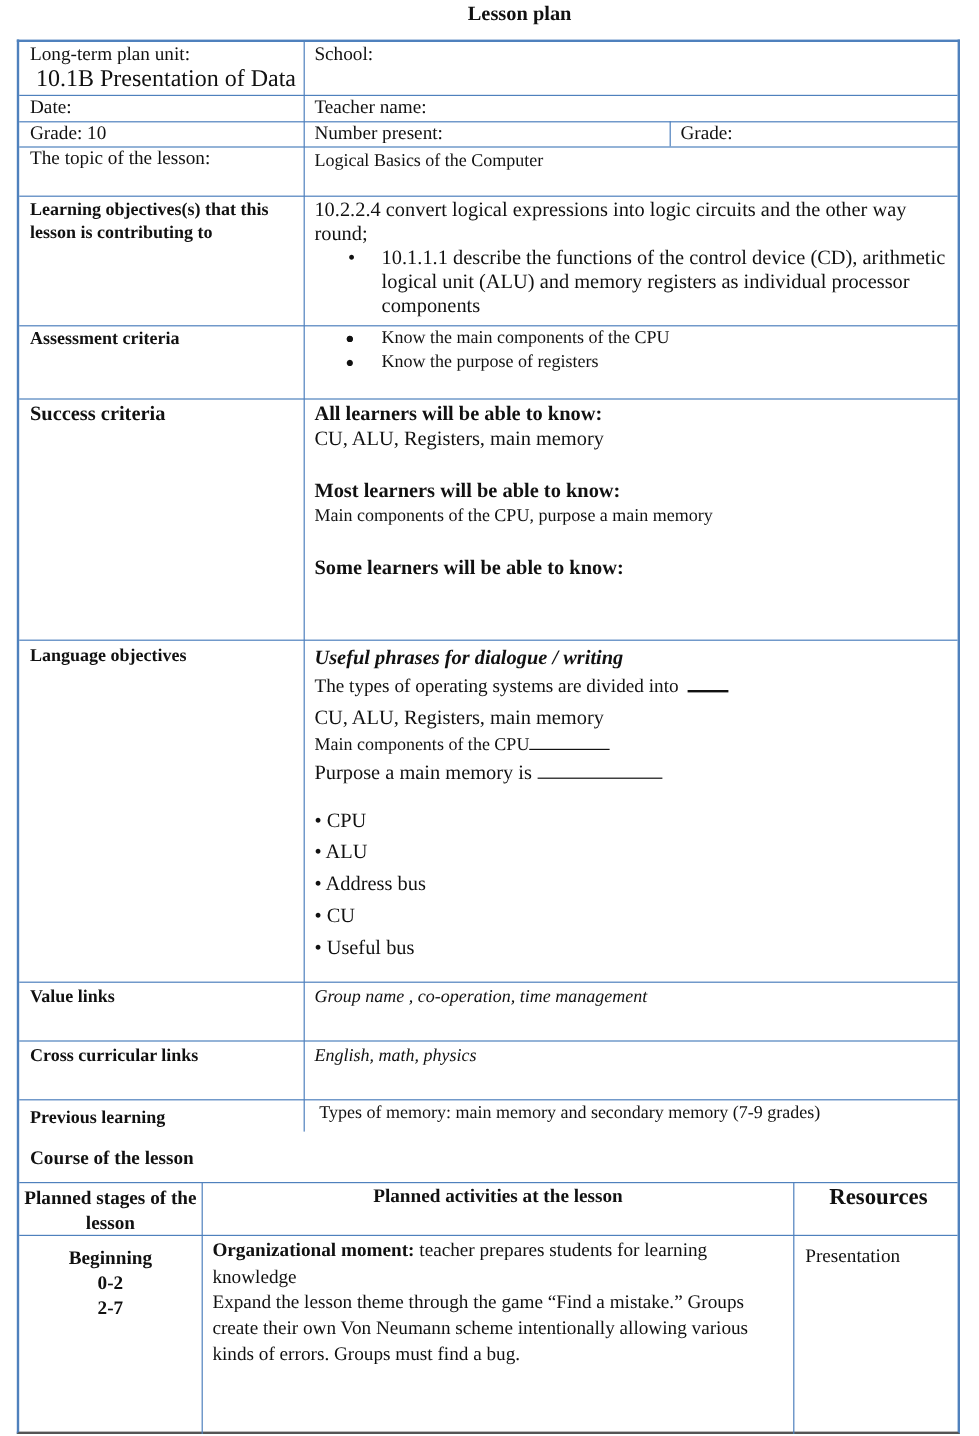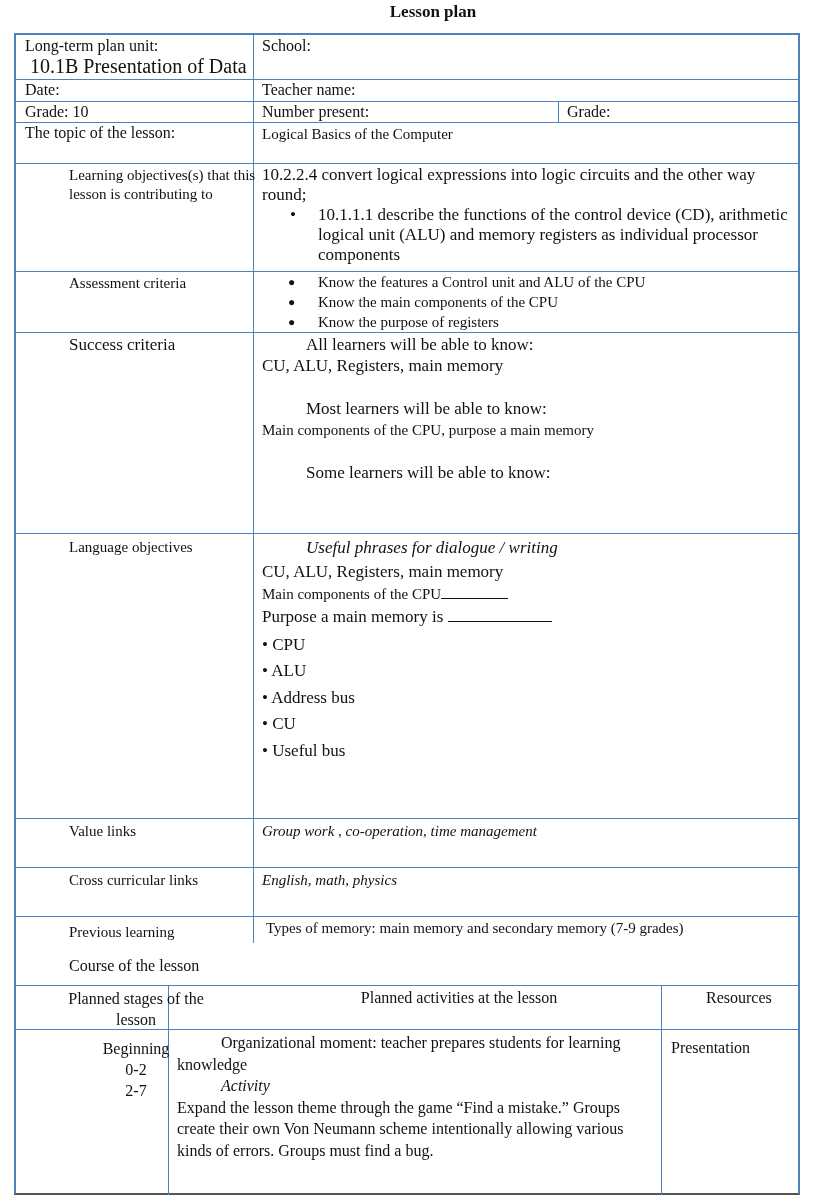--- a/index.html
+++ b/index.html
@@ -11,21 +11,21 @@
       position: absolute; top: 2px; left: 0; width: 866px; text-align: center;
       font-weight: bold; font-size: 17px; line-height: 20px;
     }
     .page {
       position: absolute; left: 14px; top: 33px; width: 786px; height: 1162px;
       border: 2px solid #4f81bd; border-bottom-color: #555; box-sizing: border-box;
     }
     .hline { position: absolute; left: 0; right: 0; height: 0; border-top: 1px solid #4f81bd; }
     .vline { position: absolute; width: 0; border-left: 1px solid #4f81bd; }
     .cell { position: absolute; font-size: 16px; line-height: 20px; }
-    .b { font-weight: normal; margin-left: 44px; }
+    .b { font-weight: bold; }
     .i { font-style: italic; }
     .small { font-size: 15px; line-height: 19px; }
     .blank { display: inline-block; border-bottom: 1px solid #111; vertical-align: baseline; height: 14px; }
     .blank.thick { border-bottom-width: 2px; }
   </style>
 </head>
 <body>
 
 <div class="title">Lesson plan</div>
 
@@ -71,21 +71,20 @@
     <div style="position:relative; padding-left:56px">
       <span style="position:absolute; left:28px; top:0">•</span>
       <span>10.1.1.1 describe the functions of the control device (CD), arithmetic logical unit (ALU) and memory registers as individual processor components</span>
     </div>
   </div>
 
   <div class="cell b" style="left:9px; top:238px; font-size:15px">Assessment criteria</div>
   <div class="cell" style="left:246px; top:237px; width:530px; font-size:15px; line-height:20px">
     <div style="position:relative; padding-left:56px">
       <span style="position:absolute; left:26px; font-size:12px">●</span>
-      <span>Know the features a Control unit and ALU of the CPU</span>
     </div>
     <div style="position:relative; padding-left:56px">
       <span style="position:absolute; left:26px; font-size:12px">●</span>
       <span>Know the main components of the CPU</span>
     </div>
     <div style="position:relative; padding-left:56px">
       <span style="position:absolute; left:26px; font-size:12px">●</span>
       <span>Know the purpose of registers</span>
     </div>
   </div>
@@ -95,56 +94,59 @@
     <div class="b" style="font-size:17px">All learners will be able to know:</div>
     <div style="font-size:17px; line-height:22px">CU, ALU, Registers, main memory</div>
     <div class="b" style="font-size:17px; margin-top:22px">Most learners will be able to know:</div>
     <div style="font-size:15px; line-height:22px">Main components of the CPU, purpose a main memory</div>
     <div class="b" style="font-size:17px; margin-top:22px">Some learners will be able to know:</div>
   </div>
 
   <div class="cell b" style="left:9px; top:502px; font-size:15px">Language objectives</div>
   <div class="cell" style="left:246px; top:501px; width:535px; font-size:17px">
     <div class="b i" style="line-height:24px">Useful phrases for dialogue / writing</div>
+    <div style="font-size:16px; line-height:26px">
+      <span>The types of operating systems are divided into</span>
+      <span class="blank thick" style="width:34px; margin-left:4px"></span>
+    </div>
     <div style="line-height:24px">CU, ALU, Registers, main memory</div>
     <div style="font-size:15px; line-height:20px">
       <span>Main components of the CPU</span><span class="blank" style="width:67px"></span>
     </div>
     <div style="line-height:26px">
       <span>Purpose a main memory is</span>
       <span class="blank" style="width:104px"></span>
     </div>
-    <div id="terms-list" style="margin-top:2px">
+    <div id="terms-list" style="margin-top:14px">
       <div style="line-height:26.4px"><span>•</span> <span>CPU</span></div>
       <div style="line-height:26.4px"><span>•</span> <span>ALU</span></div>
       <div style="line-height:26.4px"><span>•</span> <span>Address bus</span></div>
       <div style="line-height:26.4px"><span>•</span> <span>CU</span></div>
       <div style="line-height:26.4px"><span>•</span> <span>Useful bus</span></div>
     </div>
   </div>
 
   <div class="cell b" style="left:9px; top:786px; font-size:15px">Value links</div>
-  <div class="cell i" style="left:246px; top:786px; font-size:15px">Group work , co-operation, time management</div>
+  <div class="cell i" style="left:246px; top:786px; font-size:15px">Group name , co-operation, time management</div>
 
   <div class="cell b" style="left:9px; top:835px; font-size:15px">Cross curricular links</div>
   <div class="cell i" style="left:246px; top:835px; font-size:15px">English, math, physics</div>
 
   <div class="cell b" style="left:9px; top:887px; font-size:15px">Previous learning</div>
   <div class="cell" style="left:250px; top:883px; font-size:15px">Types of memory: main memory and secondary memory (7-9 grades)</div>
 
   <div class="cell b" style="left:9px; top:921px; font-size:16px">Course of the lesson</div>
 
   <div class="cell b" style="left:0; top:953px; width:152px; text-align:center; font-size:16px; line-height:21px">Planned stages of the lesson</div>
   <div class="cell b" style="left:153px; top:953px; width:492px; text-align:center; font-size:16px">Planned activities at the lesson</div>
-  <div class="cell b" style="left:646px; top:953px; width:140px; text-align:left; font-size:16px">Resources</div>
+  <div class="cell b" style="left:646px; top:953px; width:140px; text-align:center; font-size:19px">Resources</div>
 
   <div class="cell b" style="left:0; top:1003px; width:152px; text-align:center; font-size:16px; line-height:21px">
     <div>Beginning</div>
     <div>0-2</div>
     <div>2-7</div>
   </div>
   <div class="cell" style="left:161px; top:997px; width:470px; font-size:16px; line-height:21.5px">
     <div><span class="b">Organizational moment:</span><span> teacher  prepares students for learning  knowledge</span></div>
-    <div class="b i">Activity</div>
     <div>Expand the lesson theme through the game “Find a mistake.” Groups create their own Von Neumann scheme intentionally allowing various kinds of errors. Groups must find a bug.</div>
   </div>
   <div class="cell" style="left:655px; top:1003px; font-size:16px">Presentation</div>
 </div>
 
 </body></html>

